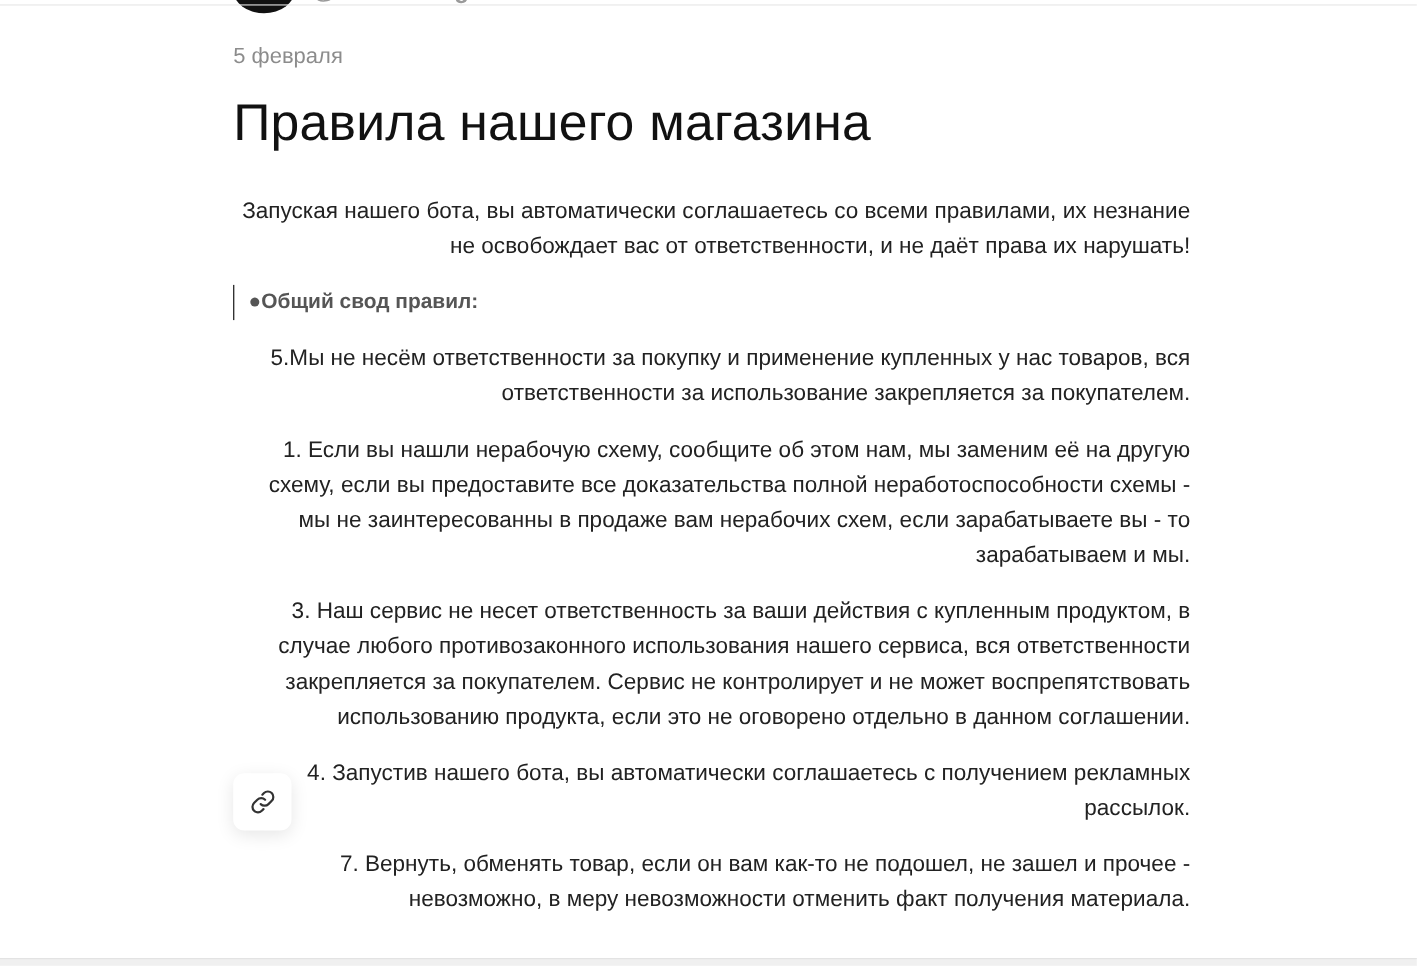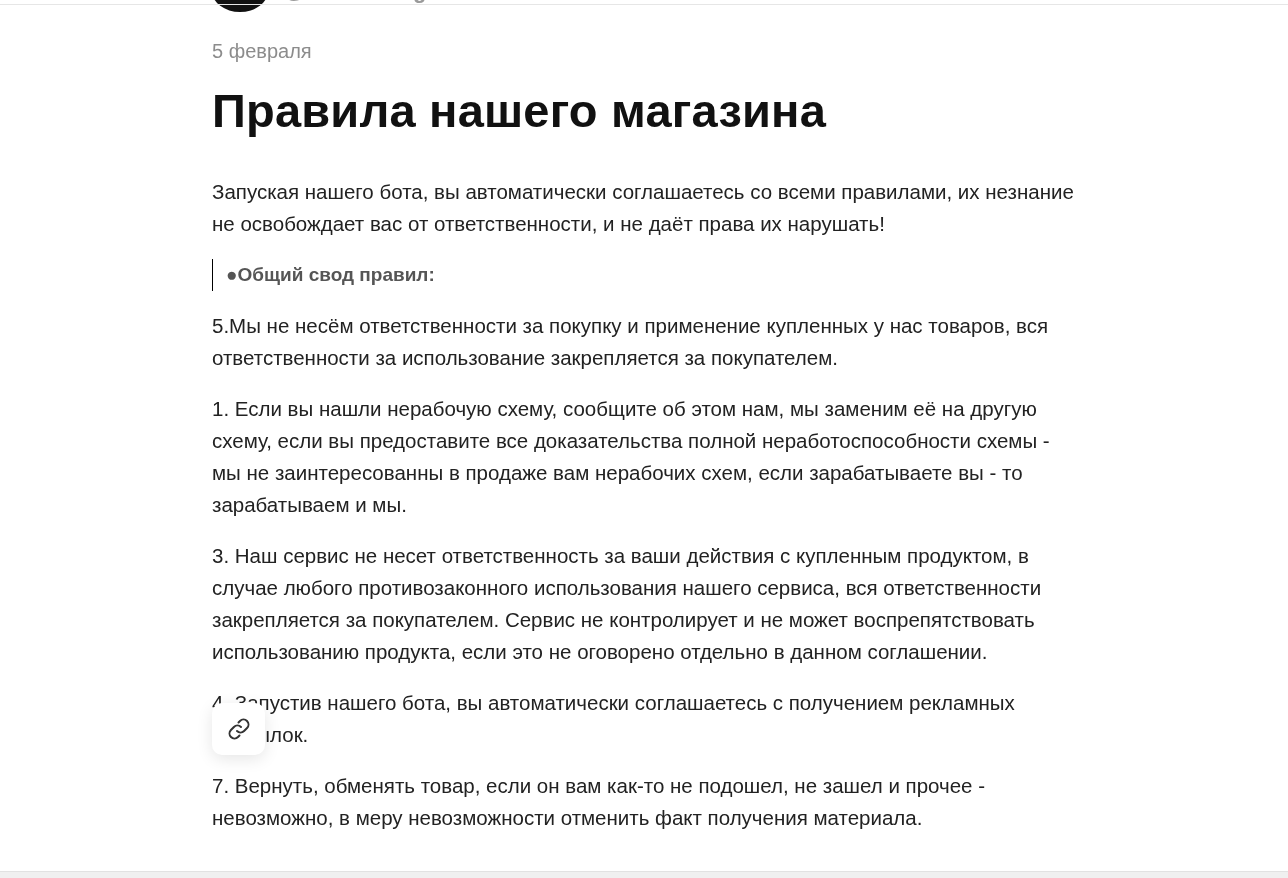--- a/index.html
+++ b/index.html
@@ -65,36 +65,37 @@
       font-size: 20px;
       color: #8c8c8c;
       line-height: 26px;
     }
     .title {
       position: absolute;
       left: 0;
       top: 82px;
       margin: 0;
       font-size: 47px;
-      font-weight: bold;
+      font-weight: normal;
       color: #111111;
       line-height: 58px;
       letter-spacing: 0.2px;
     }
     .body {
       position: absolute;
       left: 0;
       top: 176px;
       width: 870px;
     }
     .para {
       margin: 0 0 19px 0;
       font-size: 20.5px;
       line-height: 32px;
       color: #222222;
+      text-align: right;
     }
     .quote {
       margin: 0 0 19px 0;
       border-left: 1px solid #000000;
       padding-left: 13px;
       font-size: 19px;
       font-weight: bold;
       color: #555555;
       line-height: 32px;
     }

